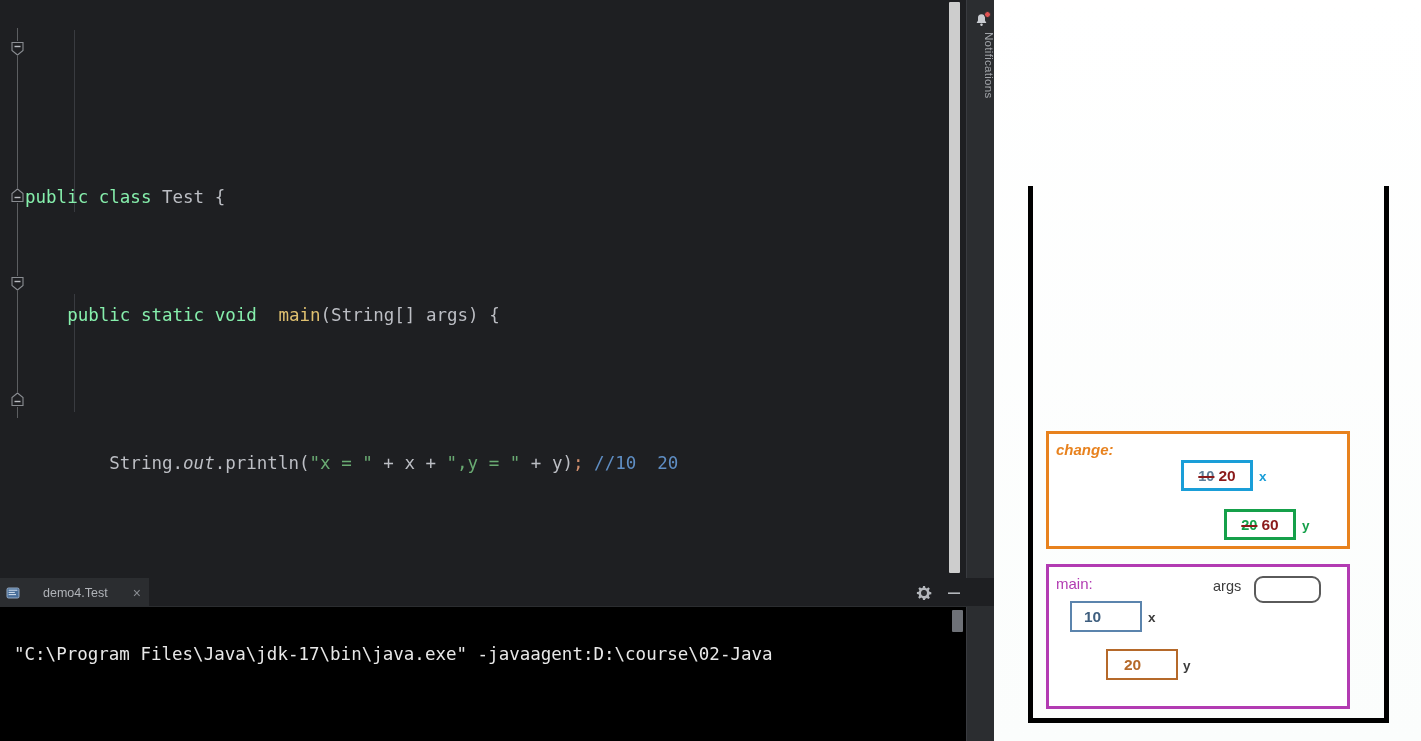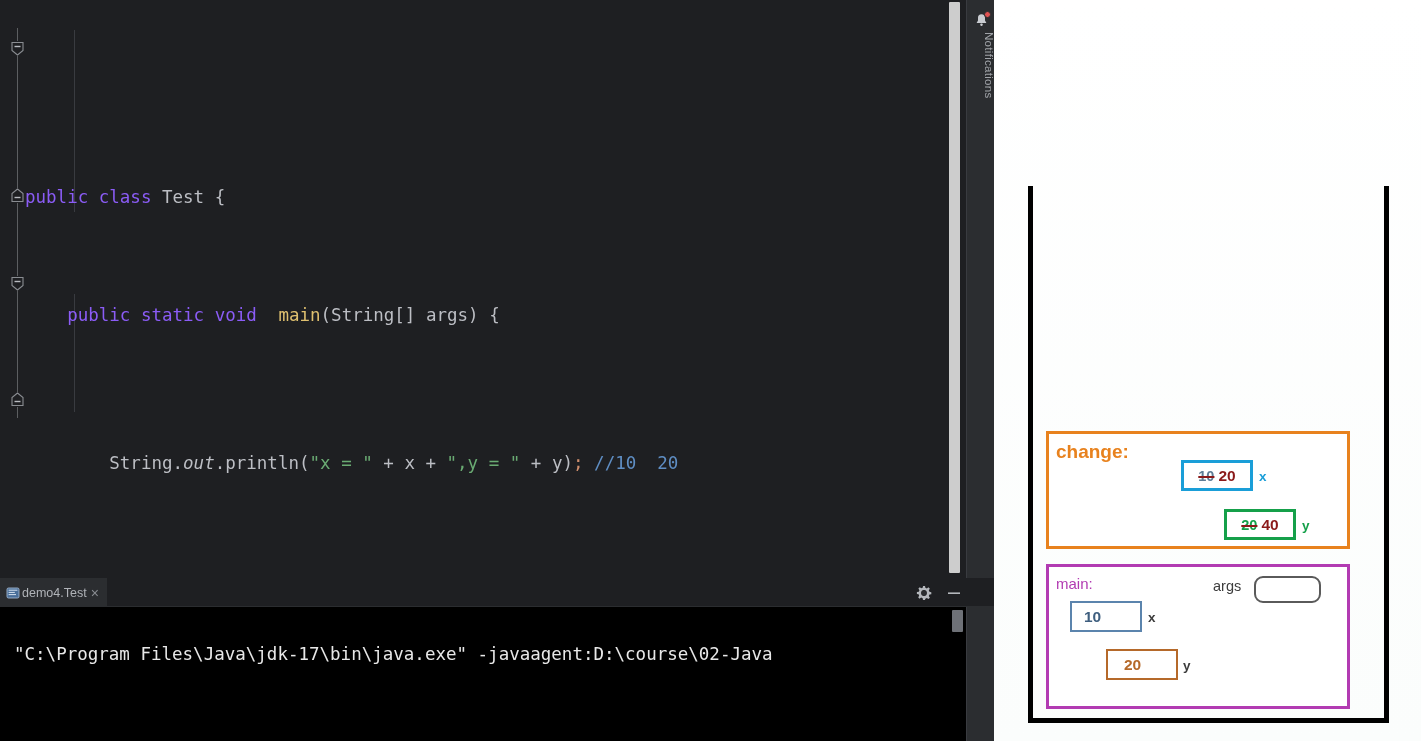--- a/index.html
+++ b/index.html
@@ -57,21 +57,21 @@
     white-space: pre;
     padding-top: 5px;
   }
   #code .line { height: 29.6px; position: relative; }
   .indent-guide {
     position: absolute;
     width: 1px;
     background: #393b40;
   }
   
-  .kw      { color: #8b5cf6; }
+  .kw      { color: #86efac; }
   .cls     { color: #bcbec4; }
   .mth     { color: #dfc06f; margin-left: 11px; }
   .num     { color: #2aacb8; }
   .str     { color: #6aab73; }
   .cmt     { color: #5f8ec4; }
   .stat    { color: #bcbec4; font-style: italic; }
   .pn      { color: #bcbec4; }
   .semi    { color: #cf8e6d; }
 
   
@@ -127,21 +127,21 @@
     width: 994px; height: 29px;
     background: #1e1f22;
     border-bottom: 1px solid #2b2d30;
   }
   #run-tab {
     position: absolute; left: 0px; top: 0;
     height: 29px;
     display: flex; align-items: center;
     padding: 0 8px 0 6px;
     background: #2b2d30;
-    gap: 2px;
+    gap: 23px;
   }
   #run-tab .tab-label {
     font-size: 12.5px;
     color: #b0b3b8;
   }
   #run-tab .tab-close {
     font-size: 14px; color: #8a8d92;
     line-height: 1;
     padding-left: 2px;
   }
@@ -209,22 +209,23 @@
 
   
   #change-box {
     position: absolute; left: 52px; top: 431px;
     width: 304px; height: 118px;
     border: 3px solid #e8821e;
     background: #fff;
   }
   #change-label {
     position: absolute; left: 7px; top: 7px;
-    font-size: 19px; font-weight: bold;
+    font-size: 15px; font-weight: bold;
     color: #e8821e;
+    font-style: italic;
   }
   .var-box {
     position: absolute;
     display: flex; align-items: center; justify-content: center;
     background: #fff;
   }
   .var-tag {
     position: absolute;
     font-size: 13.5px; font-weight: bold;
   }
@@ -449,21 +450,21 @@
         <div id="change-label">change:</div>
 
         <div class="var-box" id="x-change">
           <span class="struck">10</span>
           <span class="newval">20</span>
         </div>
         <div class="var-tag" id="x-change-tag">x</div>
 
         <div class="var-box" id="y-change">
           <span class="struck">20</span>
-          <span class="newval">40</span>
+          <span class="newval">60</span>
         </div>
         <div class="var-tag" id="y-change-tag">y</div>
       </div>
 
       <div id="main-box">
         <div id="main-label">main:</div>
 
         <div id="args-label">args</div>
         <div id="args-box"></div>
 

